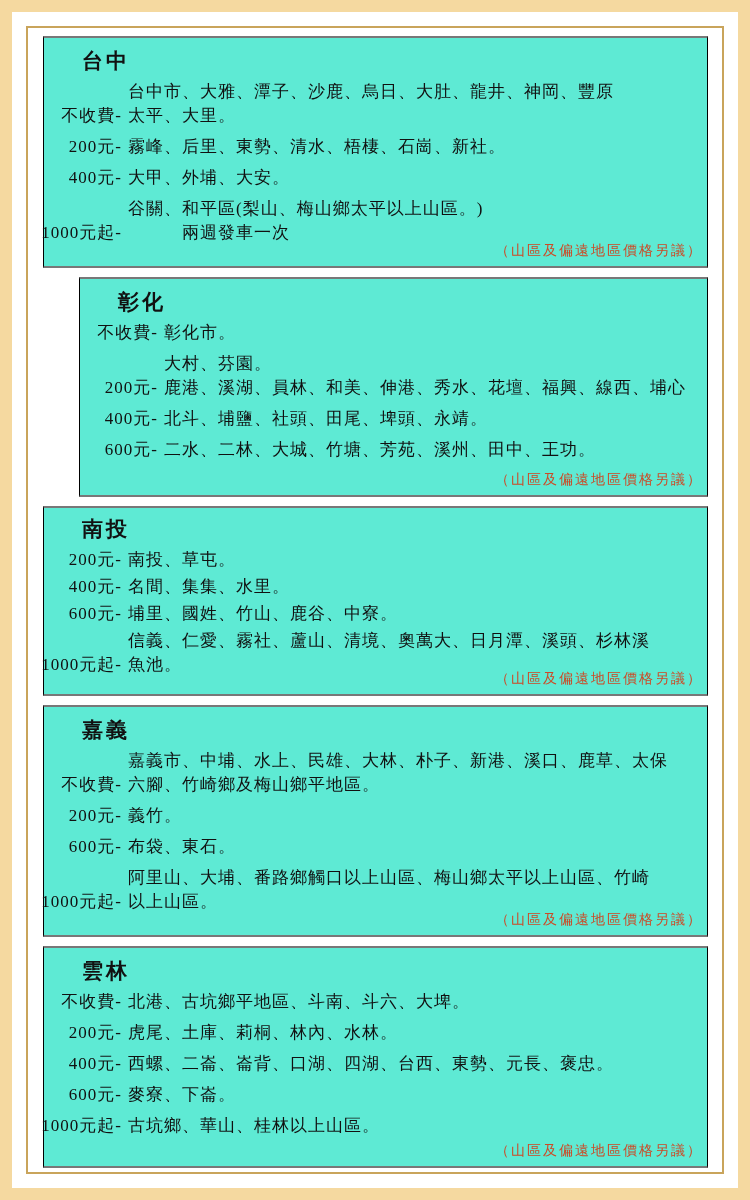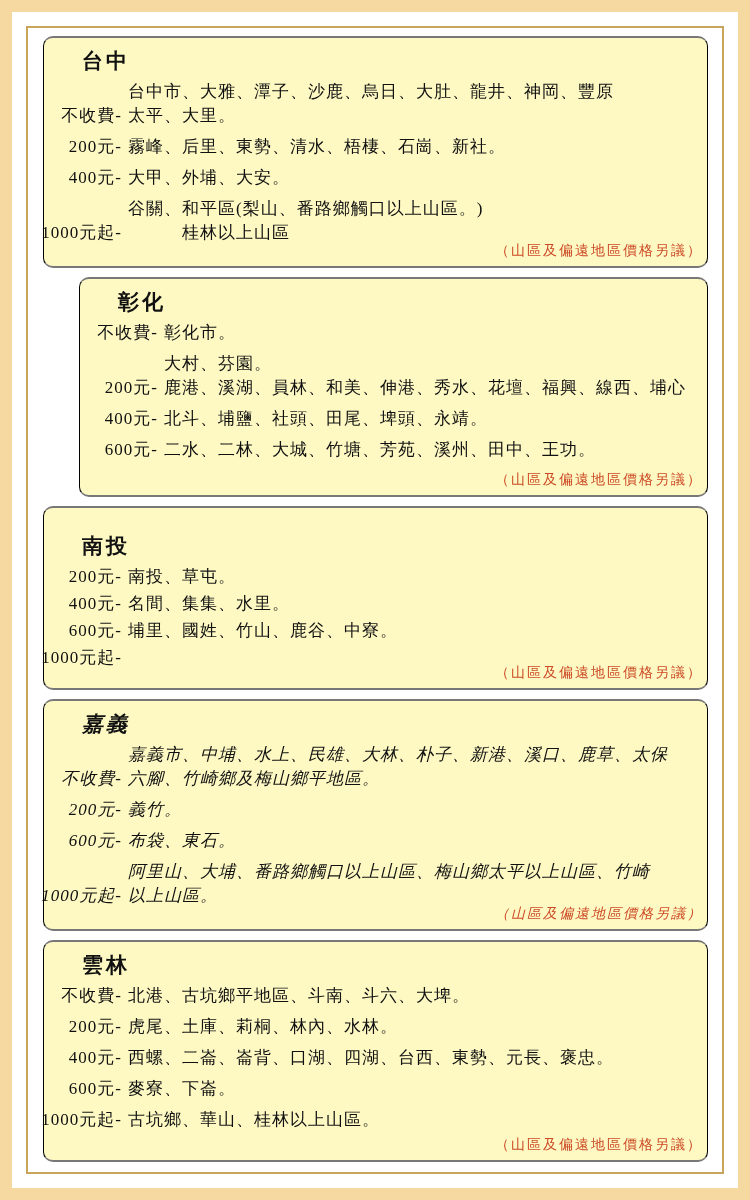--- a/index.html
+++ b/index.html
@@ -21,33 +21,32 @@
   }
   .band{
     position:absolute;inset:12px;background:var(--band);
   }
   .gold-frame{
     position:absolute;inset:26px;border:2px solid var(--gold);
     background:#FFFFFF;
     padding:8px 14px 0 15px;
   }
   .zone-box{
-    position:relative;background:#fef9c3;
+    position:relative;background:#5eead4;
     border-style:solid;
     border-width:2px 1px 2px 1px;
     border-color:var(--box-h) var(--box-v) var(--box-h) var(--box-v);
     margin-bottom:9px;
     padding:10px 12px 14px 10px;
-    border-radius:10px;
   }
   .zone-box:nth-child(1){min-height:230px;}
   .zone-box:nth-child(2){min-height:220px;margin-left:36px;}
-  .zone-box:nth-child(3){min-height:184px;padding-top:25px;}
+  .zone-box:nth-child(3){min-height:184px;padding-top:8px;}
   .zone-box:nth-child(3) .fee-row{margin-bottom:3px;}
-  .zone-box:nth-child(4){min-height:229px;font-style:italic;}
+  .zone-box:nth-child(4){min-height:229px;}
   .zone-box:nth-child(5){min-height:222px;}
   .zone-title{
     margin:0 0 6px 28px;
     font-size:21px;line-height:26px;font-weight:bold;
     letter-spacing:3px;
   }
   .fee-row{
     display:flex;align-items:flex-end;
     margin-bottom:7px;
     font-size:17px;line-height:24px;letter-spacing:1px;
@@ -93,22 +92,22 @@
   </div>
           <div class="fee-row">
     <div class="fee-label">400元-</div>
     <div class="fee-places">
               <span class="place-line">大甲、外埔、大安。</span>
             </div>
   </div>
           <div class="fee-row">
     <div class="fee-label">1000元起-</div>
     <div class="fee-places">
-              <span class="place-line">谷關、和平區(梨山、番路鄉觸口以上山區。)</span>
-              <span class="place-line">　　　桂林以上山區</span>
+              <span class="place-line">谷關、和平區(梨山、梅山鄉太平以上山區。)</span>
+              <span class="place-line">　　　兩週發車一次</span>
             </div>
   </div>
         </div>
     <div class="zone-note">（山區及偏遠地區價格另議）</div>
   </section>
       <section class="zone-box">
     <h2 class="zone-title">彰化</h2>
     <div class="fee-rows">
           <div class="fee-row">
     <div class="fee-label">不收費-</div>
@@ -154,20 +153,24 @@
             </div>
   </div>
           <div class="fee-row">
     <div class="fee-label">600元-</div>
     <div class="fee-places">
               <span class="place-line">埔里、國姓、竹山、鹿谷、中寮。</span>
             </div>
   </div>
           <div class="fee-row">
     <div class="fee-label">1000元起-</div>
+    <div class="fee-places">
+              <span class="place-line">信義、仁愛、霧社、蘆山、清境、奧萬大、日月潭、溪頭、杉林溪</span>
+              <span class="place-line">魚池。</span>
+            </div>
   </div>
         </div>
     <div class="zone-note">（山區及偏遠地區價格另議）</div>
   </section>
       <section class="zone-box">
     <h2 class="zone-title">嘉義</h2>
     <div class="fee-rows">
           <div class="fee-row">
     <div class="fee-label">不收費-</div>
     <div class="fee-places">

